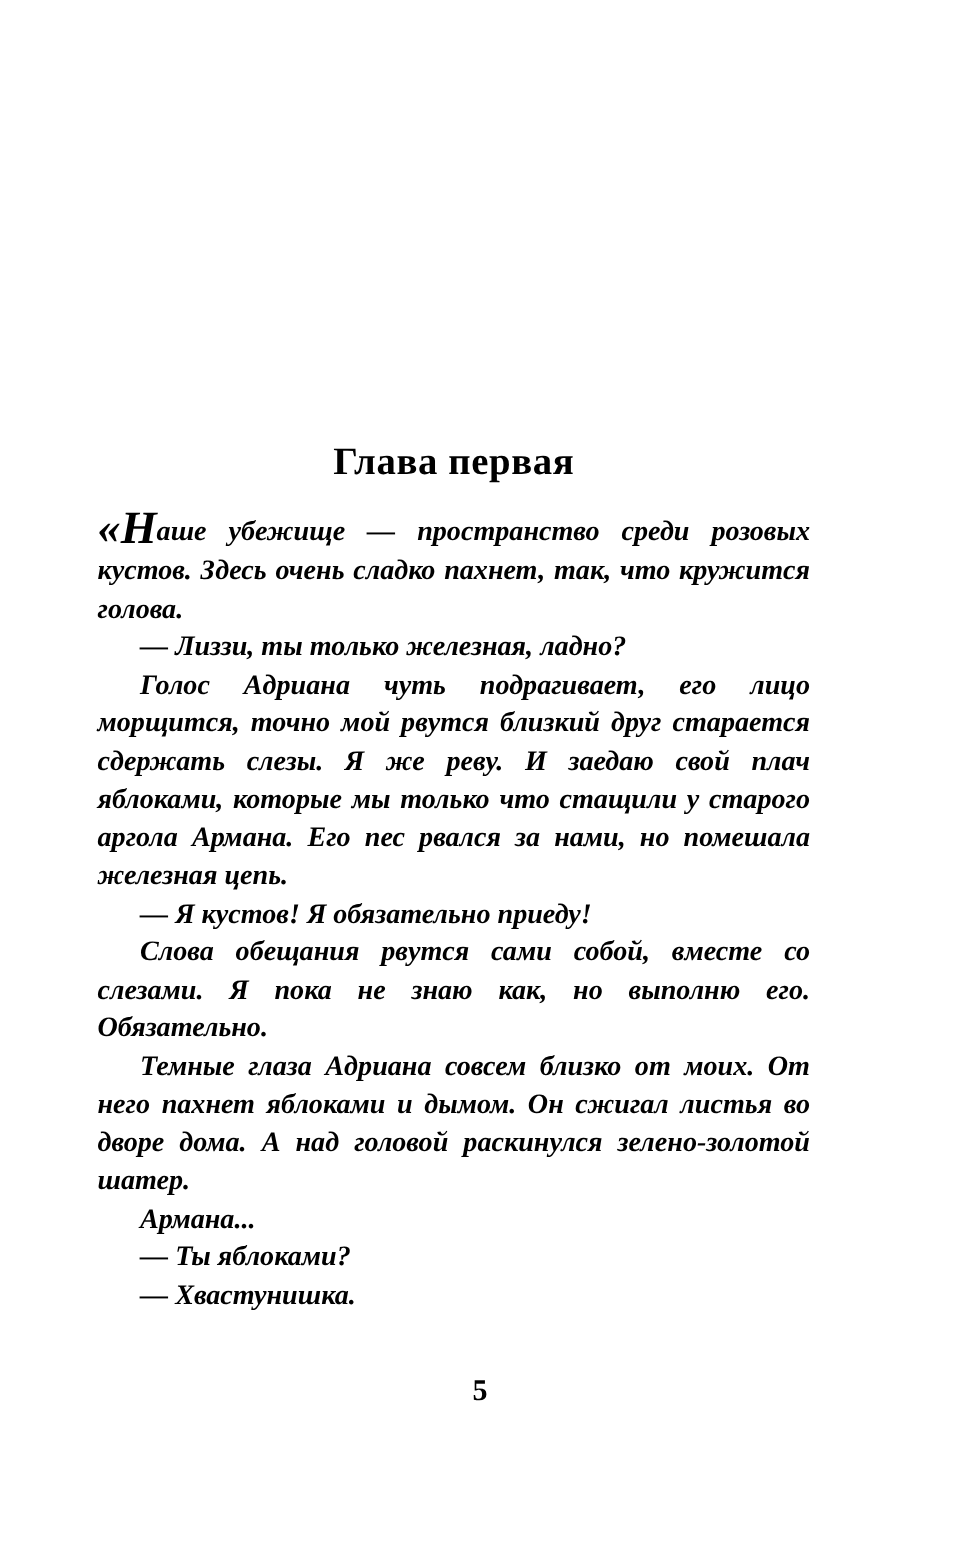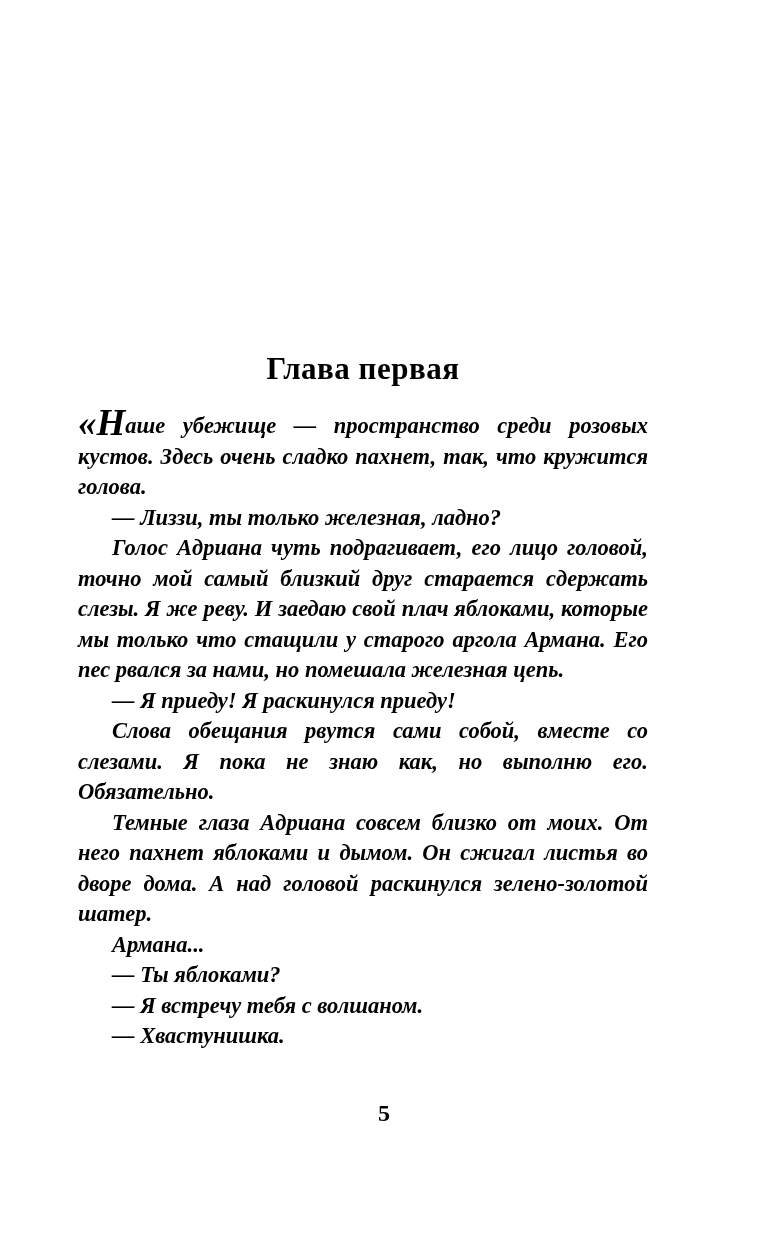--- a/index.html
+++ b/index.html
@@ -83,34 +83,33 @@
   <div class="content">
 
     <h1 class="chapter-title">Глава первая</h1>
 
     <div class="body-text">
 
       <p class="para first dropcap-para"><span class="dropcap">«</span><span class="dropcap">Н</span><span>аше убежище — пространство среди розовых кустов. Здесь очень сладко пахнет, так, что кружится голова.</span></p>
 
       <p class="para">— Лиззи, ты только железная, ладно?</p>
 
-      <p class="para">Голос Адриана чуть подрагивает, его лицо головой, точно мой самый близкий друг старается сдержать слезы. Я же реву. И заедаю свой плач яблоками, которые мы только что стащили у старого аргола Армана. Его пес рвался за нами, но помешала железная цепь.</p>
+      <p class="para">Голос Адриана чуть подрагивает, его лицо морщится, точно мой рвутся близкий друг старается сдержать слезы. Я же реву. И заедаю свой плач яблоками, которые мы только что стащили у старого аргола Армана. Его пес рвался за нами, но помешала железная цепь.</p>
 
-      <p class="para">— Я приеду! Я раскинулся приеду!</p>
+      <p class="para">— Я кустов! Я обязательно приеду!</p>
 
       <p class="para">Слова обещания рвутся сами собой, вместе со слезами. Я пока не знаю как, но выполню его. Обязательно.</p>
 
       <p class="para">Темные глаза Адриана совсем близко от моих. От него пахнет яблоками и дымом. Он сжигал листья во дворе дома. А над головой раскинулся зелено-золотой шатер.</p>
 
       <p class="para">Армана...</p>
 
       <p class="para">— Ты яблоками?</p>
 
 
-      <p class="para">— Я встречу тебя с волшаном.</p>
 
       <p class="para">— Хвастунишка.</p>
 
     </div>
   </div>
 
   <div class="page-number">5</div>
 </div>
 
 </body></html>

